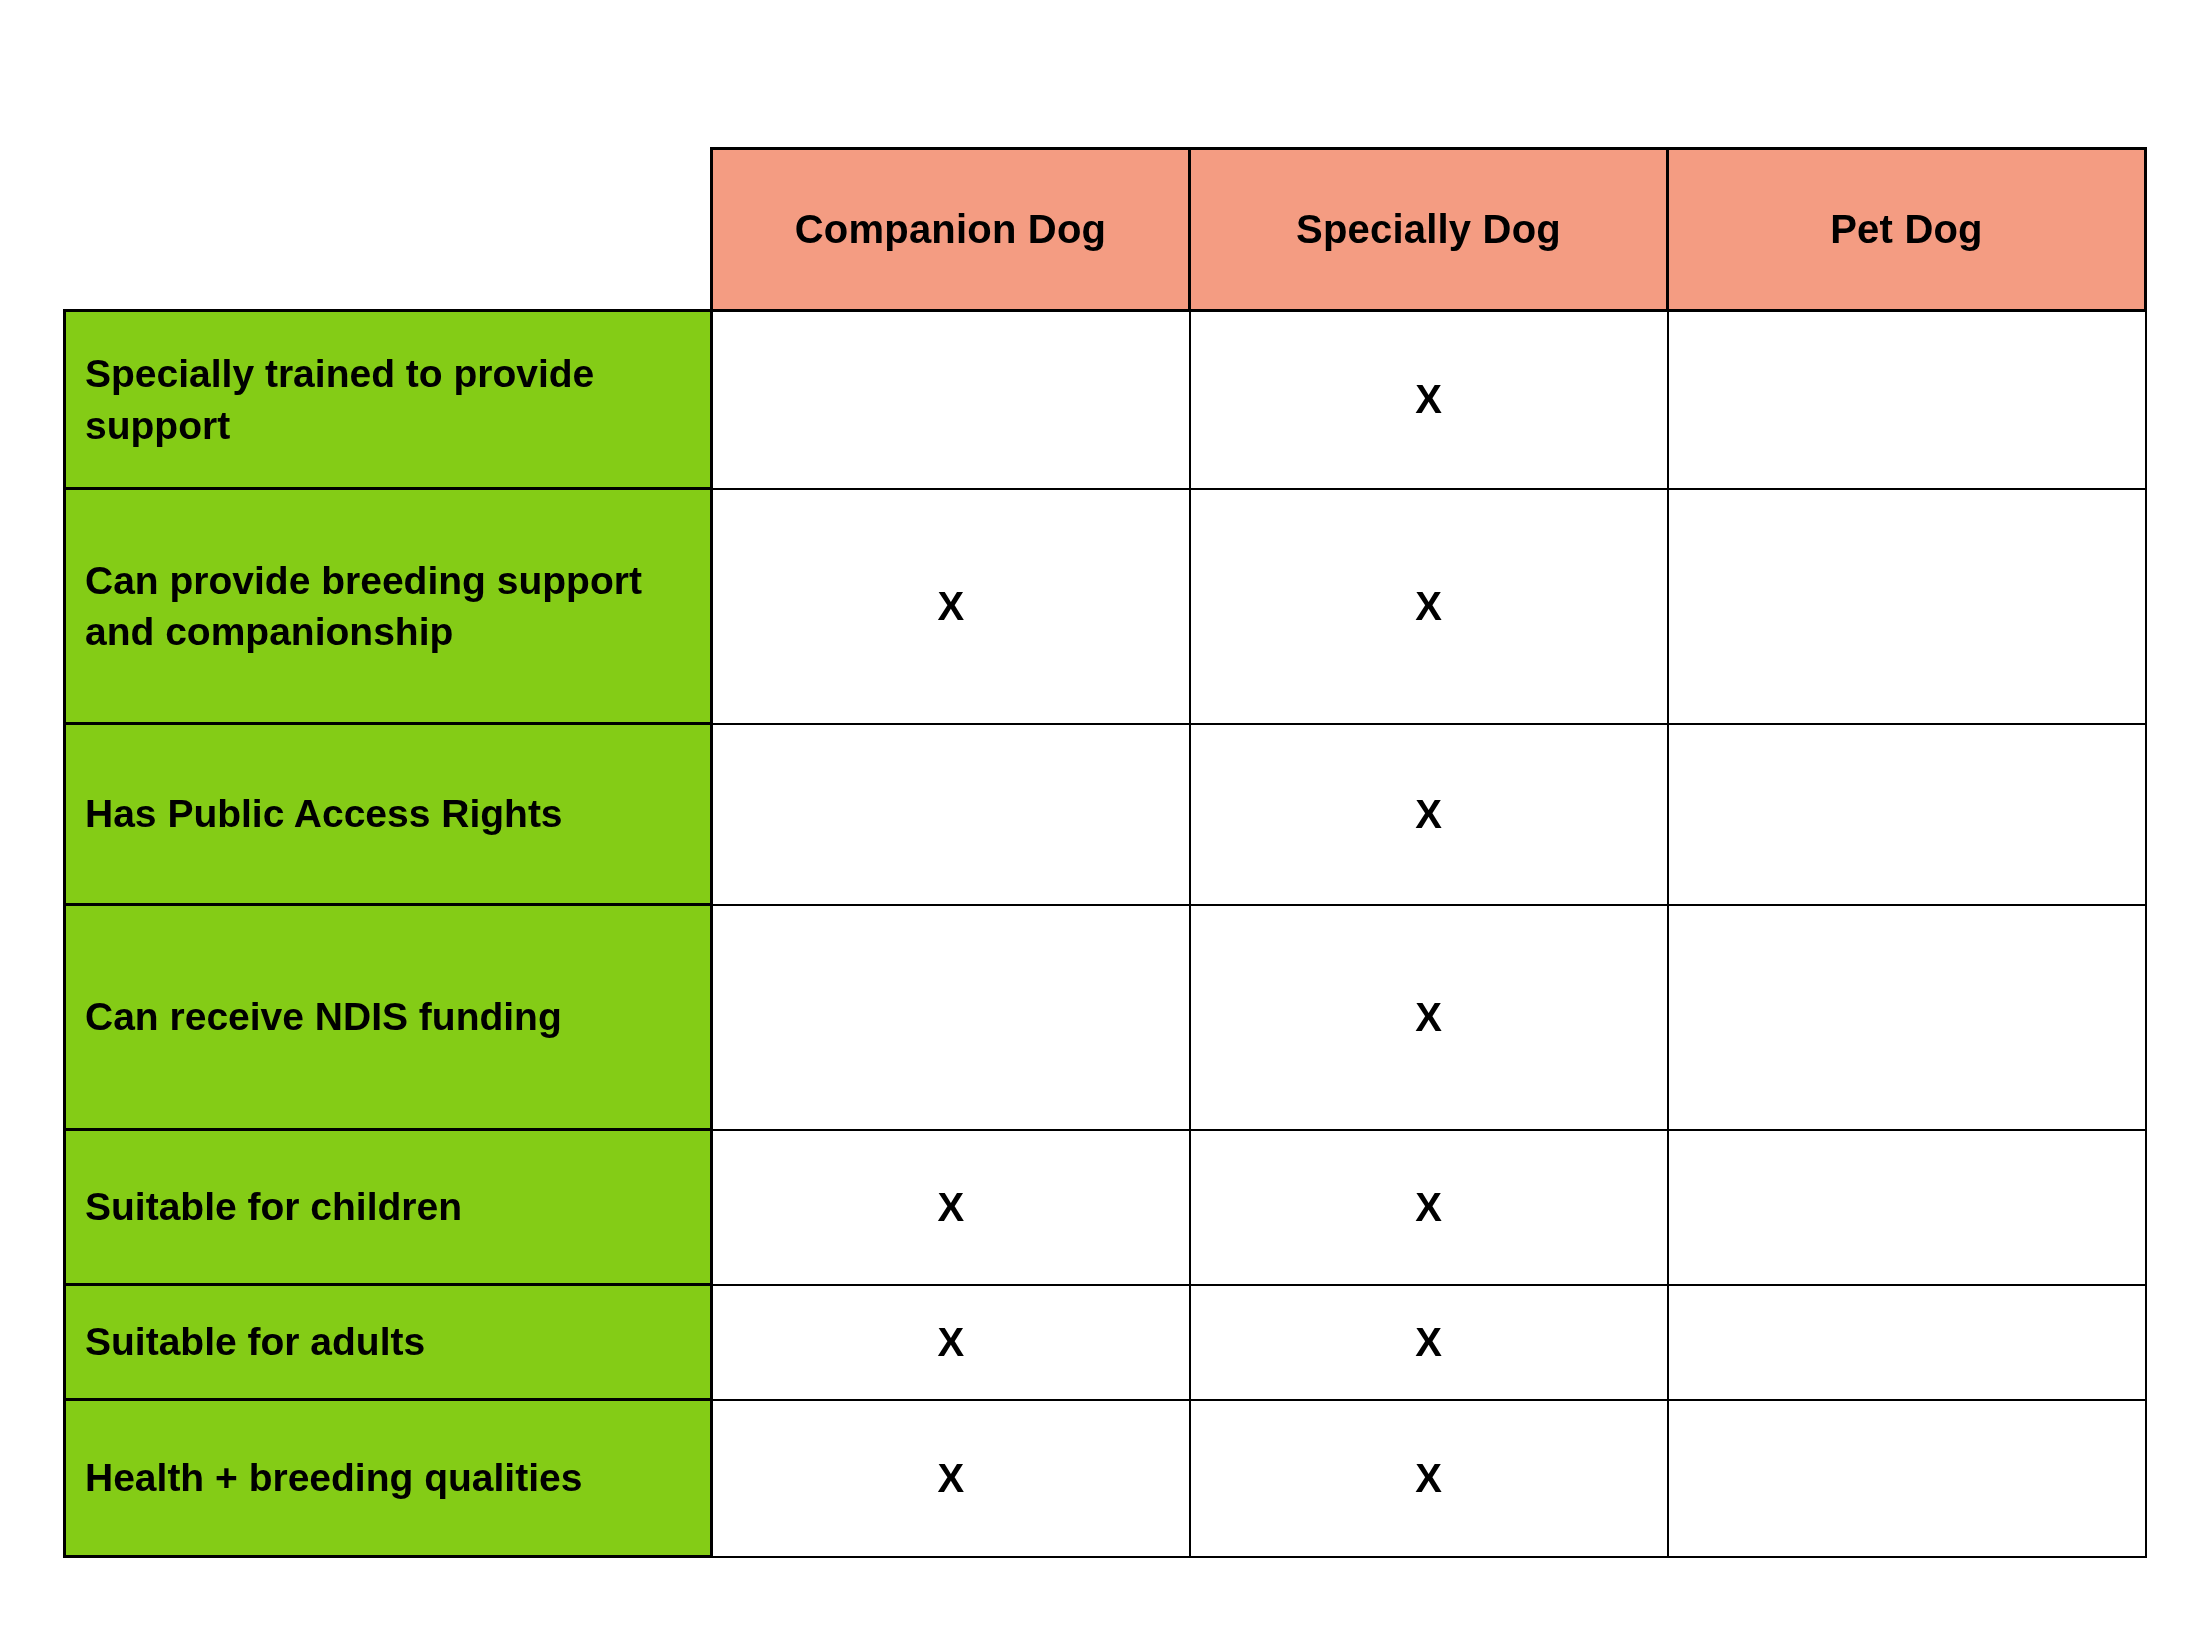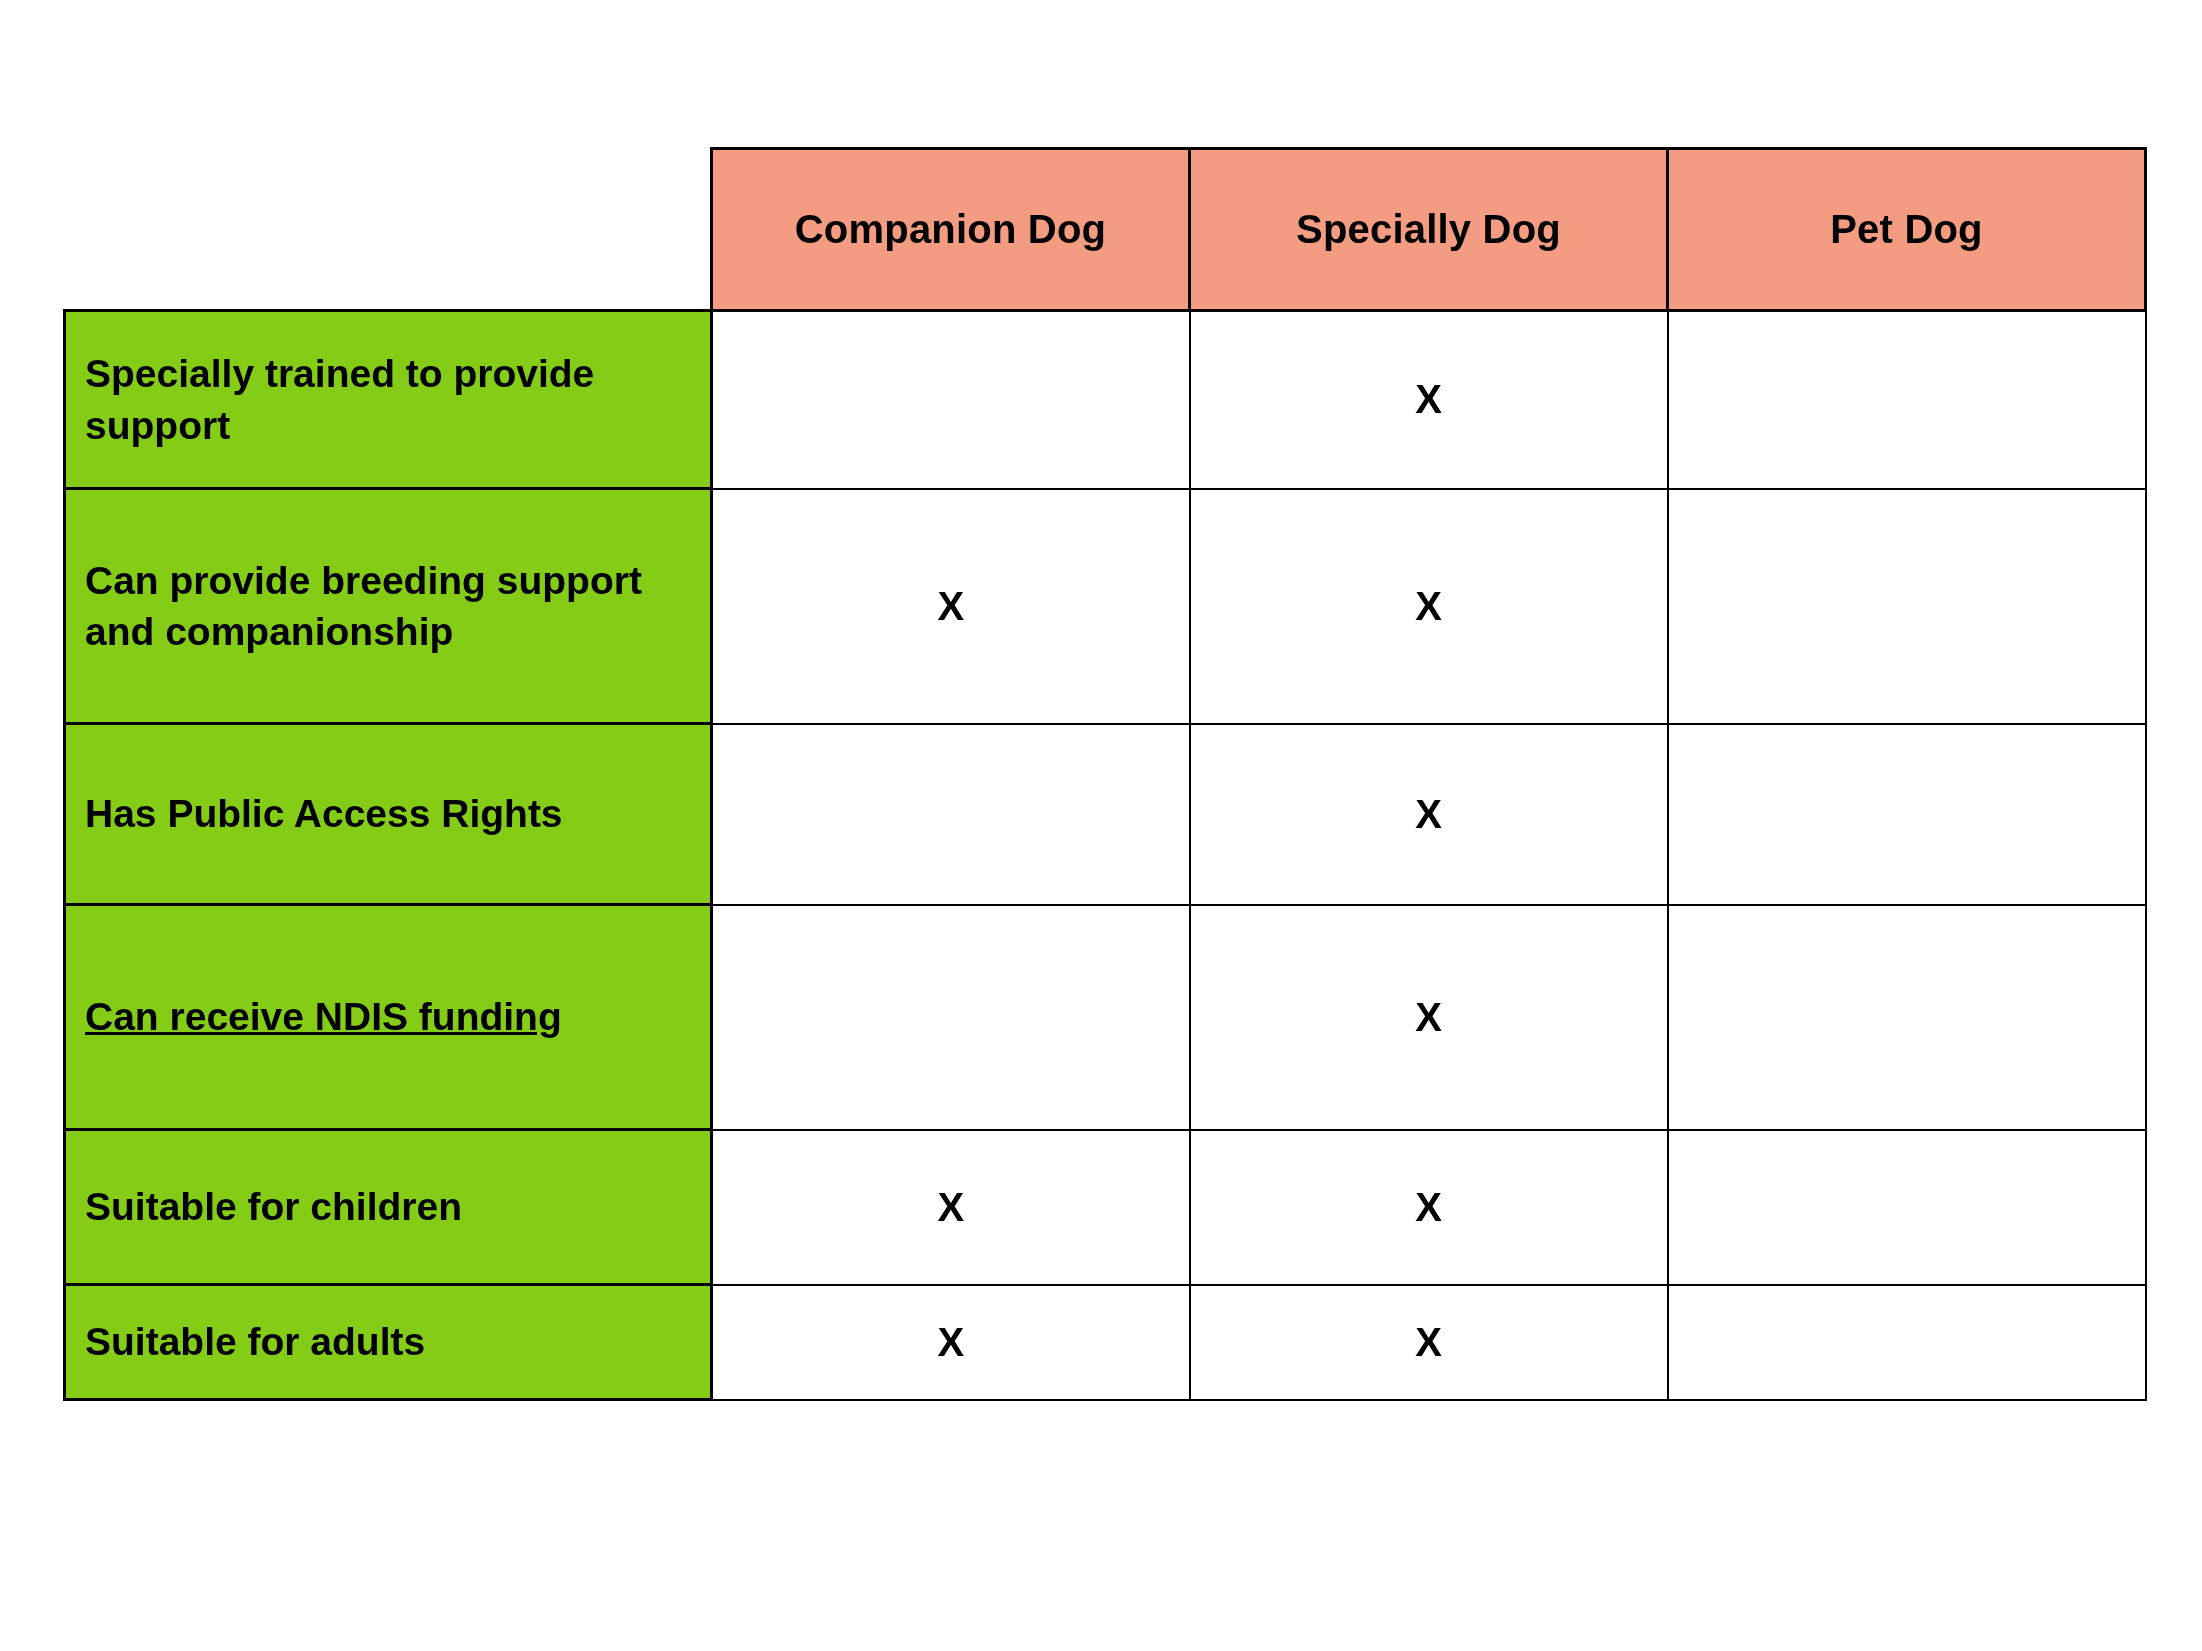--- a/index.html
+++ b/index.html
@@ -77,21 +77,21 @@
   .data-cell .mark {
     display: inline-block;
     line-height: 1;
   }
   .data-cell.empty .mark { visibility: hidden; }
 
   
   tr.r0 .row-label, tr.r0 .data-cell { height: 178px; }
   tr.r1 .row-label, tr.r1 .data-cell { height: 235px; }
   tr.r2 .row-label, tr.r2 .data-cell { height: 181px; margin-left: 20px; }
-  tr.r3 .row-label, tr.r3 .data-cell { height: 225px; text-decoration: underline; }
+  tr.r3 .row-label, tr.r3 .data-cell { height: 225px; }
   tr.r4 .row-label, tr.r4 .data-cell { height: 155px; }
   tr.r5 .row-label, tr.r5 .data-cell { height: 115px; }
   tr.r6 .row-label, tr.r6 .data-cell { height: 157px; }
 </style>
 </head>
 <body>
 
 <div id="canvas">
 
   <table id="comparison-table">
@@ -184,18 +184,30 @@
           <span class="mark">X</span>
         </td>
         <td class="data-cell">
           <span class="mark">X</span>
         </td>
         <td class="data-cell empty">
           <span class="mark"></span>
         </td>
       </tr>
 
+      <tr class="r6">
+        <th class="row-label">Health + breeding qualities</th>
+        <td class="data-cell">
+          <span class="mark">X</span>
+        </td>
+        <td class="data-cell">
+          <span class="mark">X</span>
+        </td>
+        <td class="data-cell empty">
+          <span class="mark"></span>
+        </td>
+      </tr>
 
     </tbody>
   </table>
 
 </div>
 
 
 </body></html>

